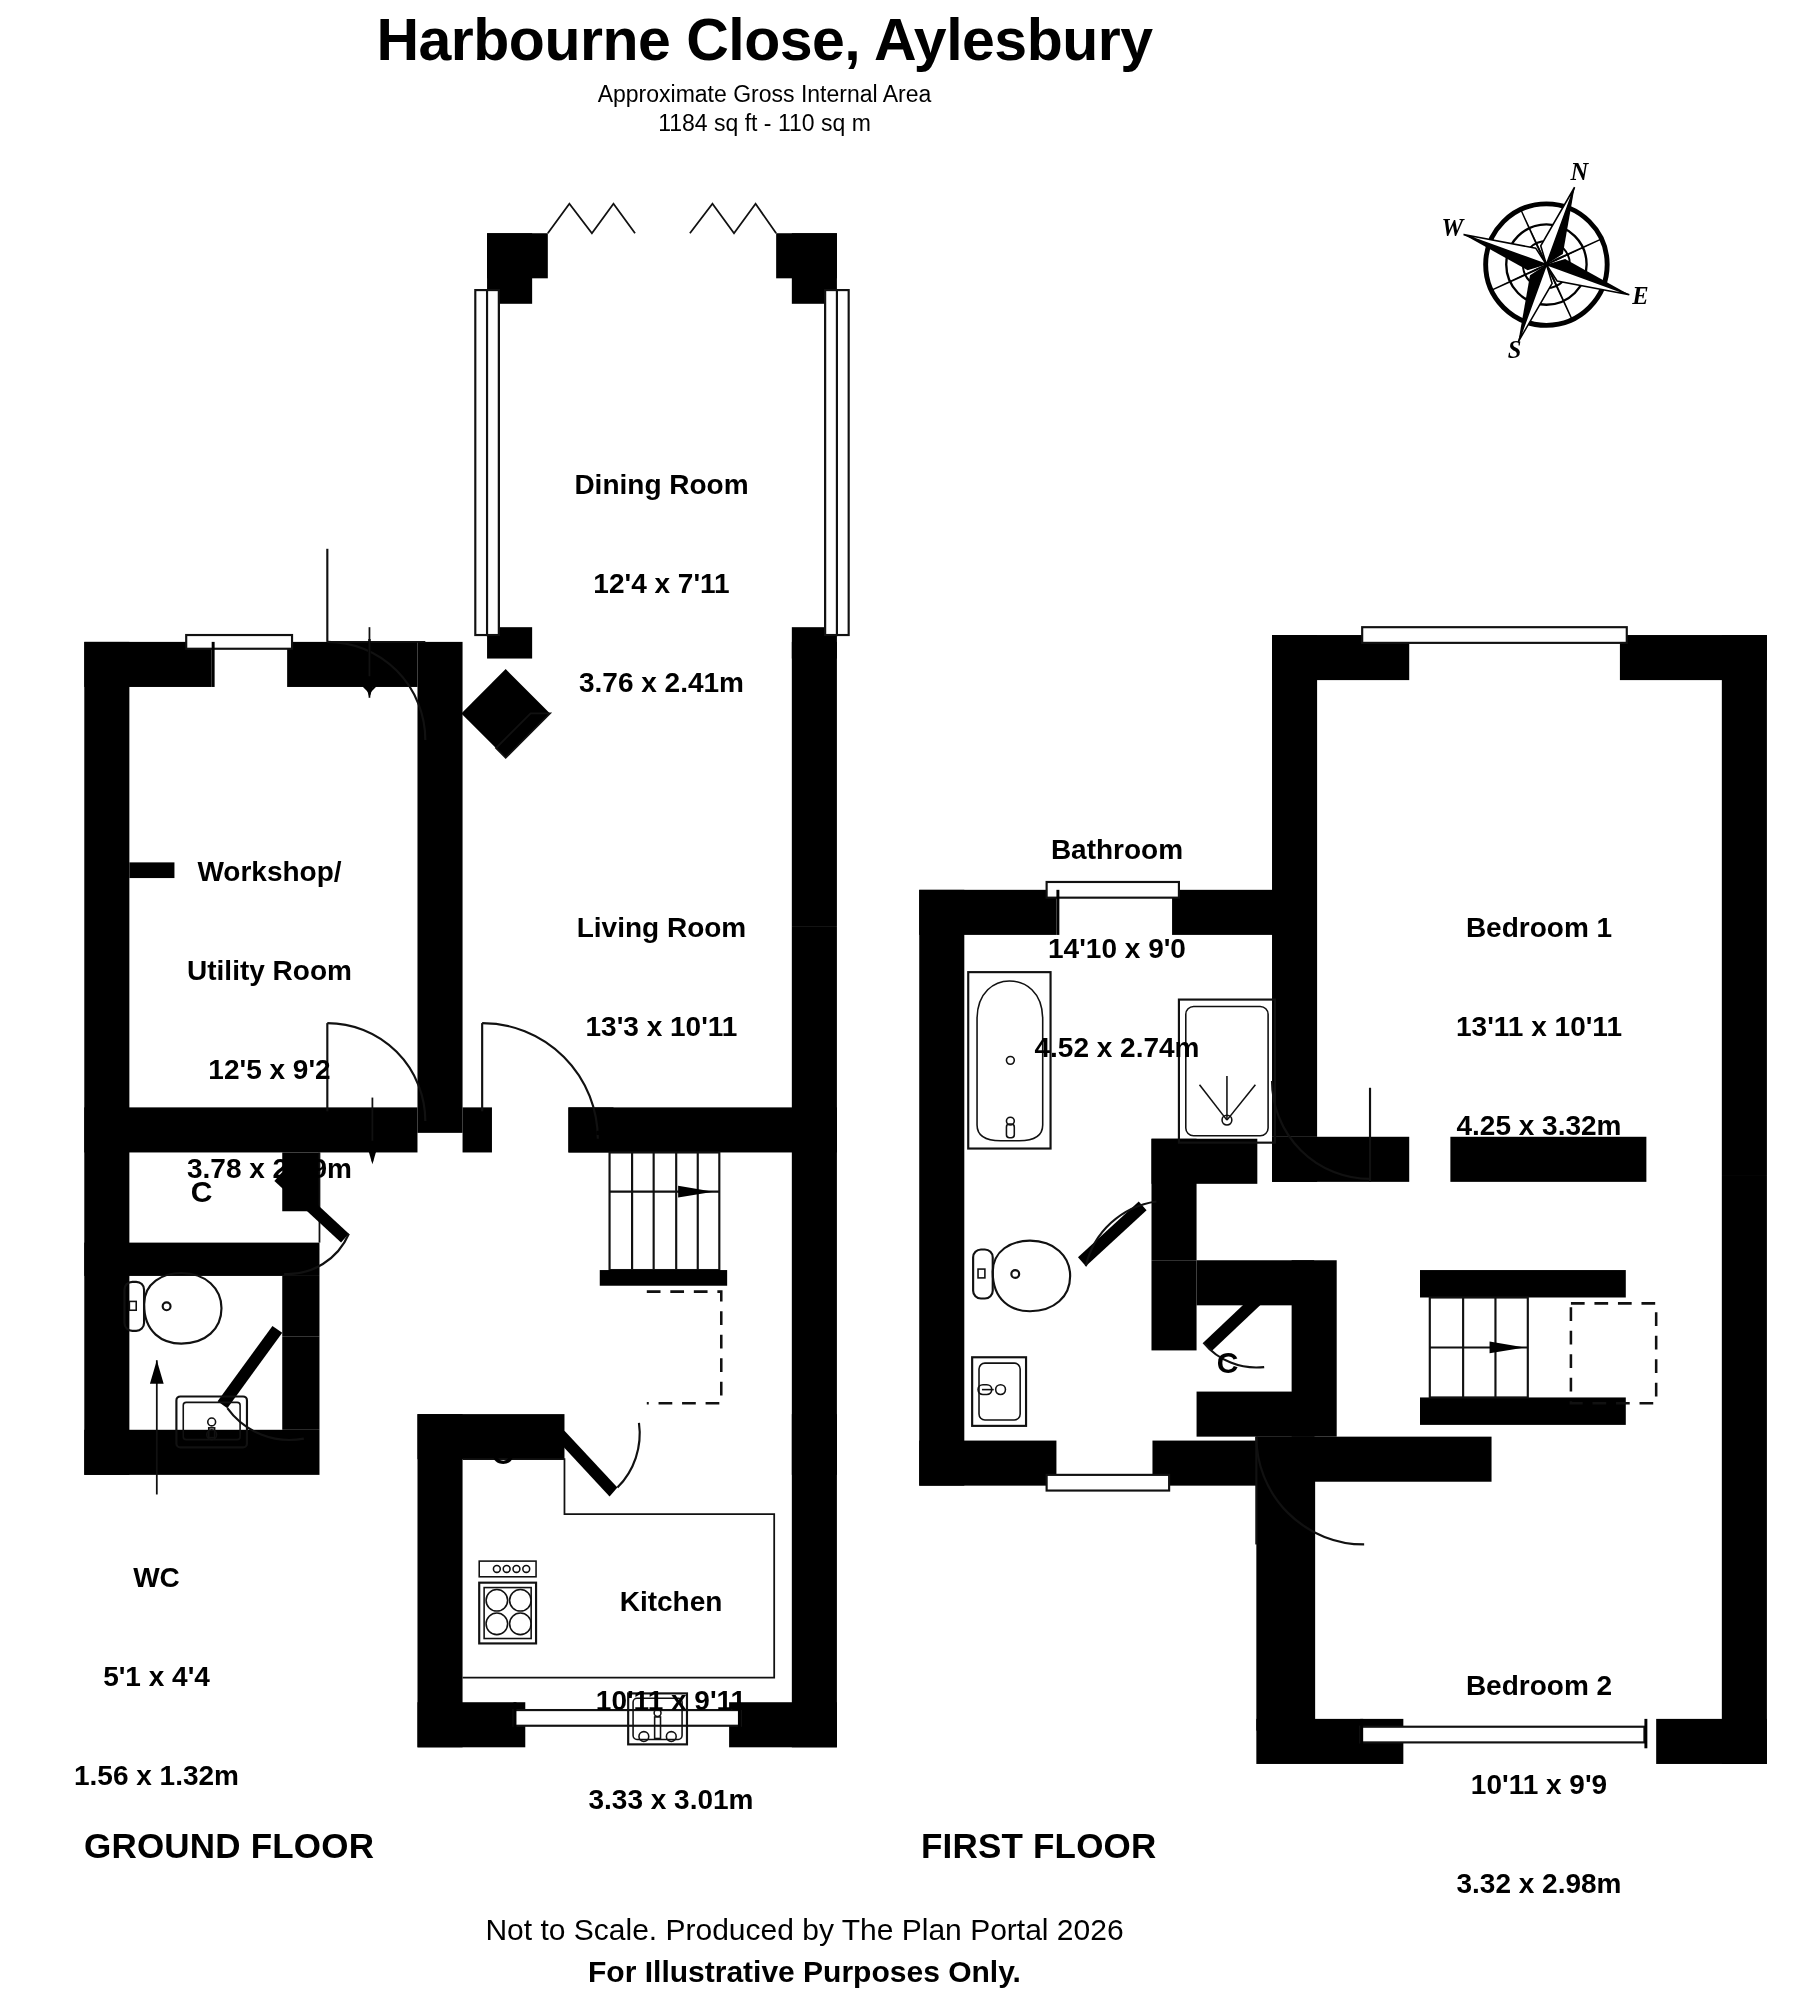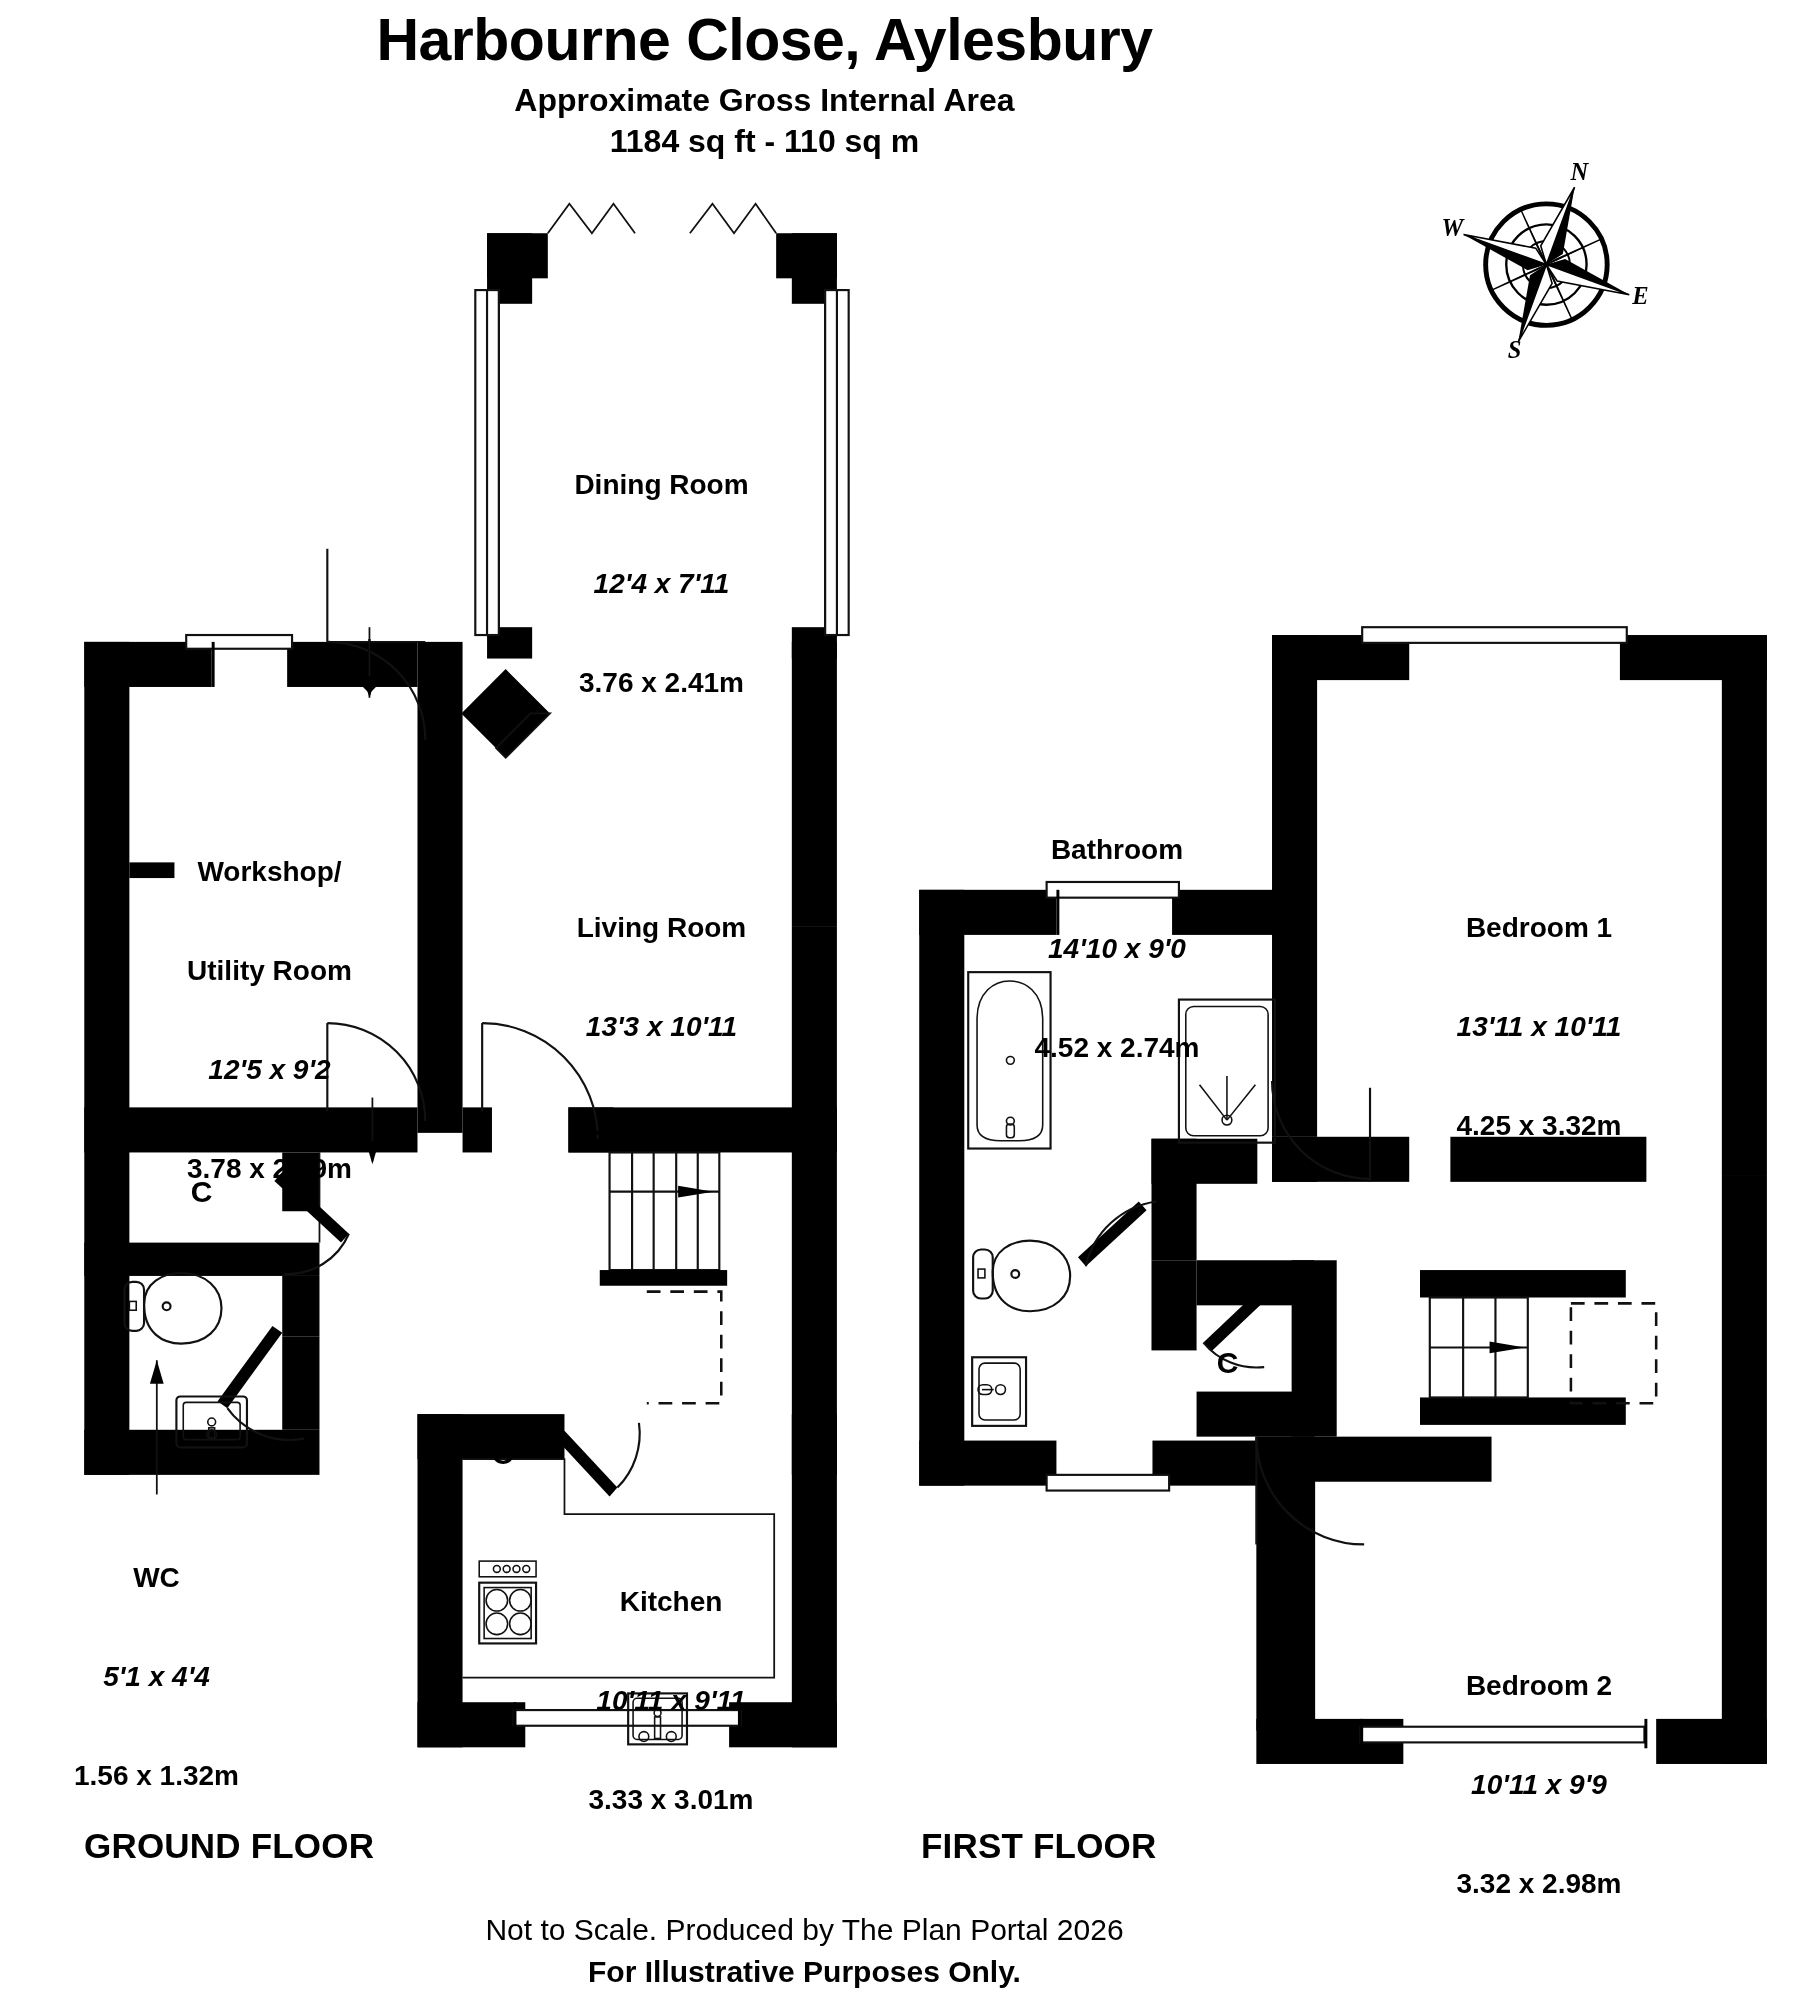--- a/index.html
+++ b/index.html
@@ -33,22 +33,22 @@
     text-align: center;
   }
   .title {
     font-size: 59px;
     font-weight: bold;
     letter-spacing: -0.5px;
     line-height: 1.05;
     margin: 0;
   }
   .subtitle {
-    font-size: 32px;
-    font-weight: bold;
+    font-size: 23px;
+    font-weight: normal;
     line-height: 1.3;
     margin-top: 7.8px;
   }
 
   
   #plan-svg {
     position: absolute;
     left: 0;
     top: 0;
     width: 1812px;
@@ -58,21 +58,21 @@
   
   .lbl {
     position: absolute;
     text-align: center;
     font-weight: bold;
     line-height: 1.18;
     white-space: pre;
   }
   .room-label { font-size: 28px; }
   .room-label .nm { display: block; }
-  .room-label .d1 { display: block; font-style: italic; }
+  .room-label .d1 { display: block; }
   .room-label .d2 { display: block; text-align: center; }
   .cupboard { font-size: 30px; font-weight: bold; }
   .floor-title { font-size: 35px; font-weight: bold; letter-spacing: 0.2px; }
   .footer-line { position: absolute; text-align: center; width: 1529px; left: 0; padding-left: 40px; }
   .footer-1 { font-size: 30px; font-weight: normal; top: 1913px; }
   .footer-2 { font-size: 30px; font-weight: bold; top: 1955px; }
 </style>
 </head>
 <body>
 

